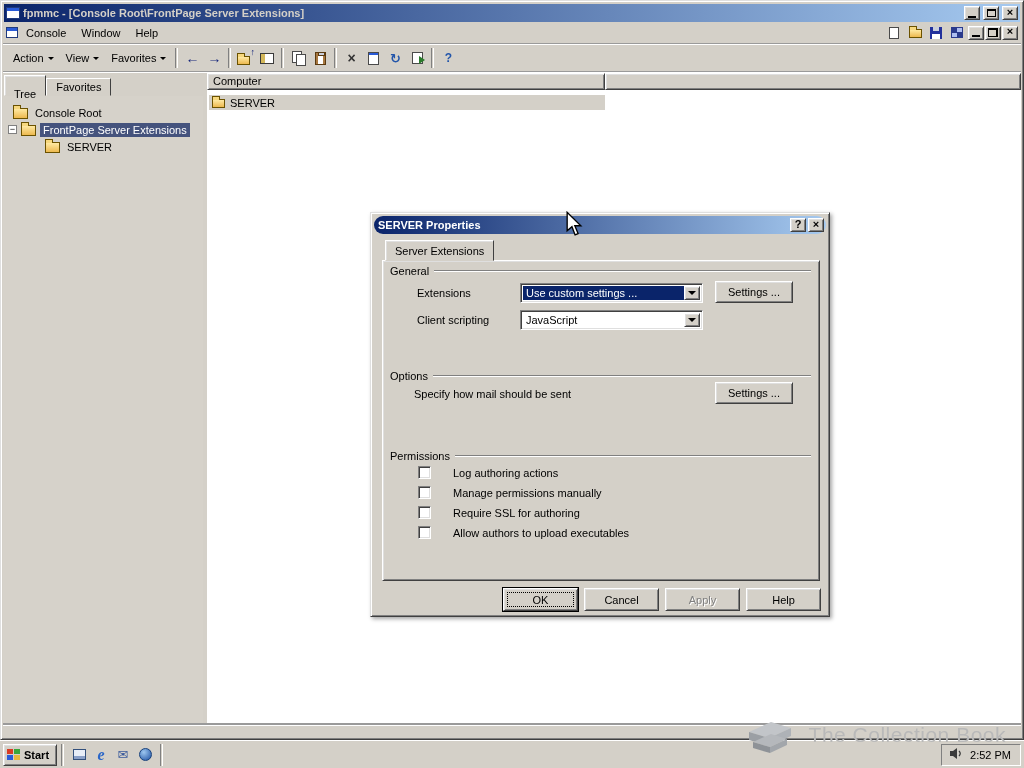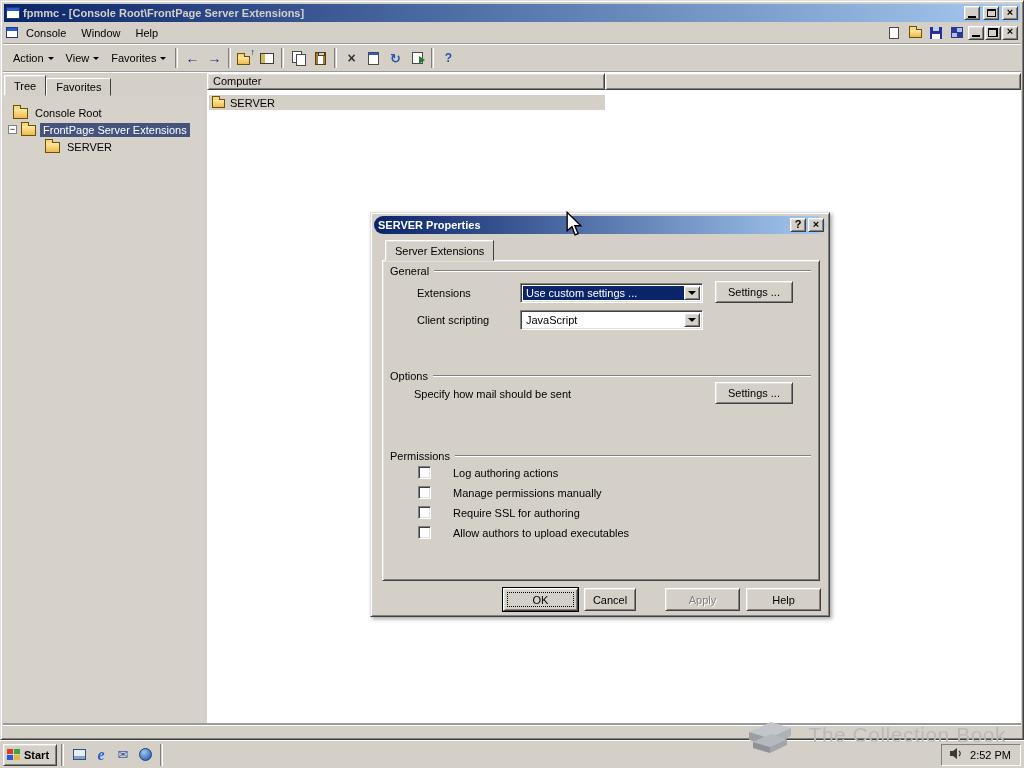--- a/index.html
+++ b/index.html
@@ -43,21 +43,21 @@
   .arrowg{color:#16267c;font-weight:bold;font-size:14px;}
   .del{color:#333;font-weight:bold;font-size:14px;}
   .ref{color:#2255aa;font-weight:bold;font-size:13px;}
   .hlp{color:#2255aa;font-weight:bold;font-size:12px;}
   .etch2{position:absolute;top:70px;left:2px;right:2px;}
 
   .bodyarea{position:absolute;top:72px;left:2px;right:2px;bottom:14px;display:flex;}
   .left{width:200px;background:var(--pane-bg);display:flex;flex-direction:column;}
   .ptabs{height:23px;background:var(--window-face);display:flex;align-items:flex-end;padding-left:1px;}
   .ptab{height:18px;padding:2px 9px 0;background:var(--window-face);border:1px solid;border-color:#fff #404040 transparent #fff;}
-  .ptab.active{height:21px;padding-top:4px;box-shadow:inset 1px 1px 0 #dfdfdf;position:relative;z-index:2;}
+  .ptab.active{height:21px;padding-top:12px;box-shadow:inset 1px 1px 0 #dfdfdf;position:relative;z-index:2;}
   .tree{flex:1;padding-top:8px;background:var(--pane-bg);}
   .trow{display:flex;align-items:center;height:17px;gap:4px;}
   .expander{width:9px;height:9px;flex:none;background:#fff;border:1px solid #808080;display:flex;align-items:center;justify-content:center;font-size:9px;line-height:7px;}
   .tlabel{padding:1px 3px;white-space:nowrap;}
   .tlabel.sel{background:var(--tree-selection);color:#fff;}
   .splitter{width:4px;background:var(--window-face);}
   .right{flex:1;background:#fff;display:flex;flex-direction:column;}
   .lheader{display:flex;height:17px;}
   .hcell{width:398px;padding:1px 5px;background:var(--window-face);border:1px solid;border-color:#fff #404040 #404040 #fff;box-shadow:inset 1px 1px 0 #dfdfdf,inset -1px -1px 0 #808080;}
   .hfill{flex:1;background:var(--window-face);border:1px solid;border-color:#fff #404040 #404040 #fff;box-shadow:inset 1px 1px 0 #dfdfdf,inset -1px -1px 0 #808080;}
@@ -352,21 +352,21 @@
           <span class="cb"></span>
           <span>Require SSL for authoring</span>
         </label>
         <label class="cb-row" style="left:35px;top:264px">
           <span class="cb"></span>
           <span>Allow authors to upload executables</span>
         </label>
       </div>
 
       <button class="pbtn btn3d default" style="left:129px;top:352px;width:75px;height:23px">OK</button>
-      <button class="pbtn btn3d" style="left:210px;top:352px;width:52px;height:23px">Cancel</button>
+      <button class="pbtn btn3d" style="left:210px;top:352px;width:75px;height:23px">Cancel</button>
       <button class="pbtn btn3d disabled" style="left:291px;top:352px;width:75px;height:23px">Apply</button>
       <button class="pbtn btn3d" style="left:372px;top:352px;width:75px;height:23px">Help</button>
     </div>
   </div>
 
   <div class="taskbar">
     <div class="start btn3d">
       <span class="flag">
           <i></i>
           <i></i>

